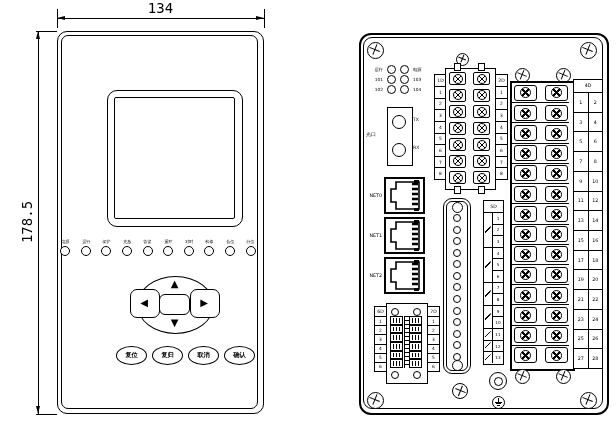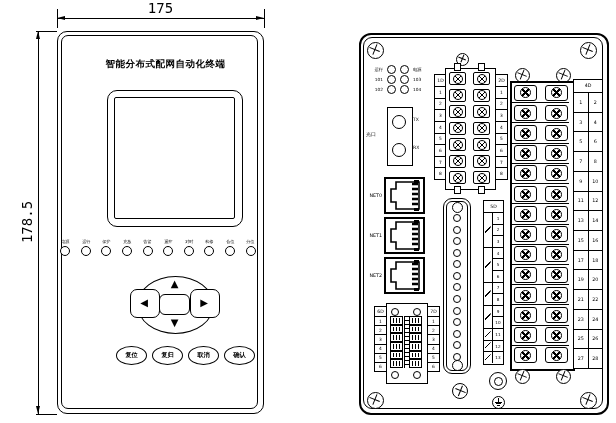--- a/index.html
+++ b/index.html
@@ -97,37 +97,36 @@
      linear-gradient(#000,#000) 50% 15%/1px 4px no-repeat,
      linear-gradient(#000,#000) 50% 52%/7px 1px no-repeat,
      linear-gradient(#000,#000) 50% 68%/5px 1px no-repeat,
      linear-gradient(#000,#000) 50% 84%/3px 1px no-repeat;}
 </style>
 </head>
 <body>
 
 <div id="canvas">
 
-  <div class="dimtxt" style="left:57px;top:0;width:207px;text-align:center;">175</div>
+  <div class="dimtxt" style="left:57px;top:0;width:207px;text-align:center;">134</div>
   <div class="ln" style="left:57px;top:18px;width:207px;height:1px;"></div>
   <div class="arr" style="left:57px;top:16px;border-width:2.5px 8px 2.5px 0;border-right-color:#000;"></div>
   <div class="arr" style="left:256px;top:16px;border-width:2.5px 0 2.5px 8px;border-left-color:#000;"></div>
   <div class="ln" style="left:56.5px;top:9px;width:1px;height:19px;"></div>
   <div class="ln" style="left:263.5px;top:9px;width:1px;height:19px;"></div>
 
   <div class="dimtxt" style="left:-3px;top:214px;width:60px;text-align:center;transform:rotate(-90deg);">178.5</div>
   <div class="ln" style="left:38px;top:31px;width:1px;height:383px;"></div>
   <div class="arr" style="left:35.5px;top:31px;border-width:0 2.5px 8px 2.5px;border-bottom-color:#000;"></div>
   <div class="arr" style="left:35.5px;top:406px;border-width:8px 2.5px 0 2.5px;border-top-color:#000;"></div>
   <div class="ln" style="left:36px;top:30.5px;width:21px;height:1px;"></div>
   <div class="ln" style="left:36px;top:413.5px;width:21px;height:1px;"></div>
 
   <div id="front"></div>
   <div id="front-inner"></div>
-  <div id="front-title">智能分布式配网自动化终端</div>
   <div id="lcd-out"></div>
   <div id="lcd-in"></div>
 
   <div id="ledrow">
       <div class="ledcell">
         <div class="ledlbl">电源</div>
         <div class="ledcirc"></div>
       </div>
 
       <div class="ledcell">

